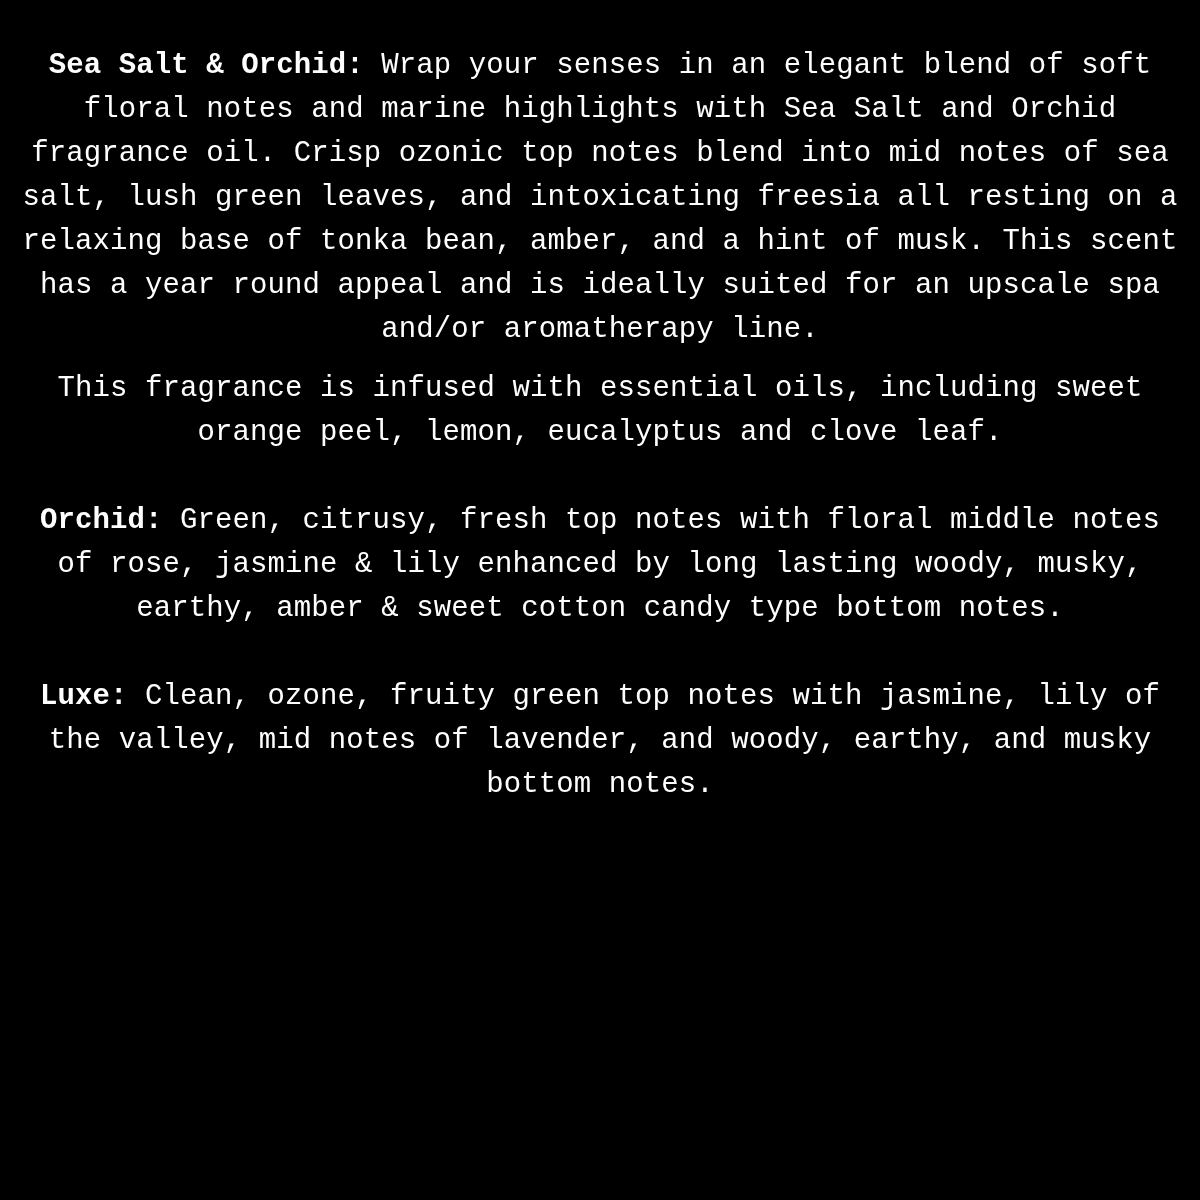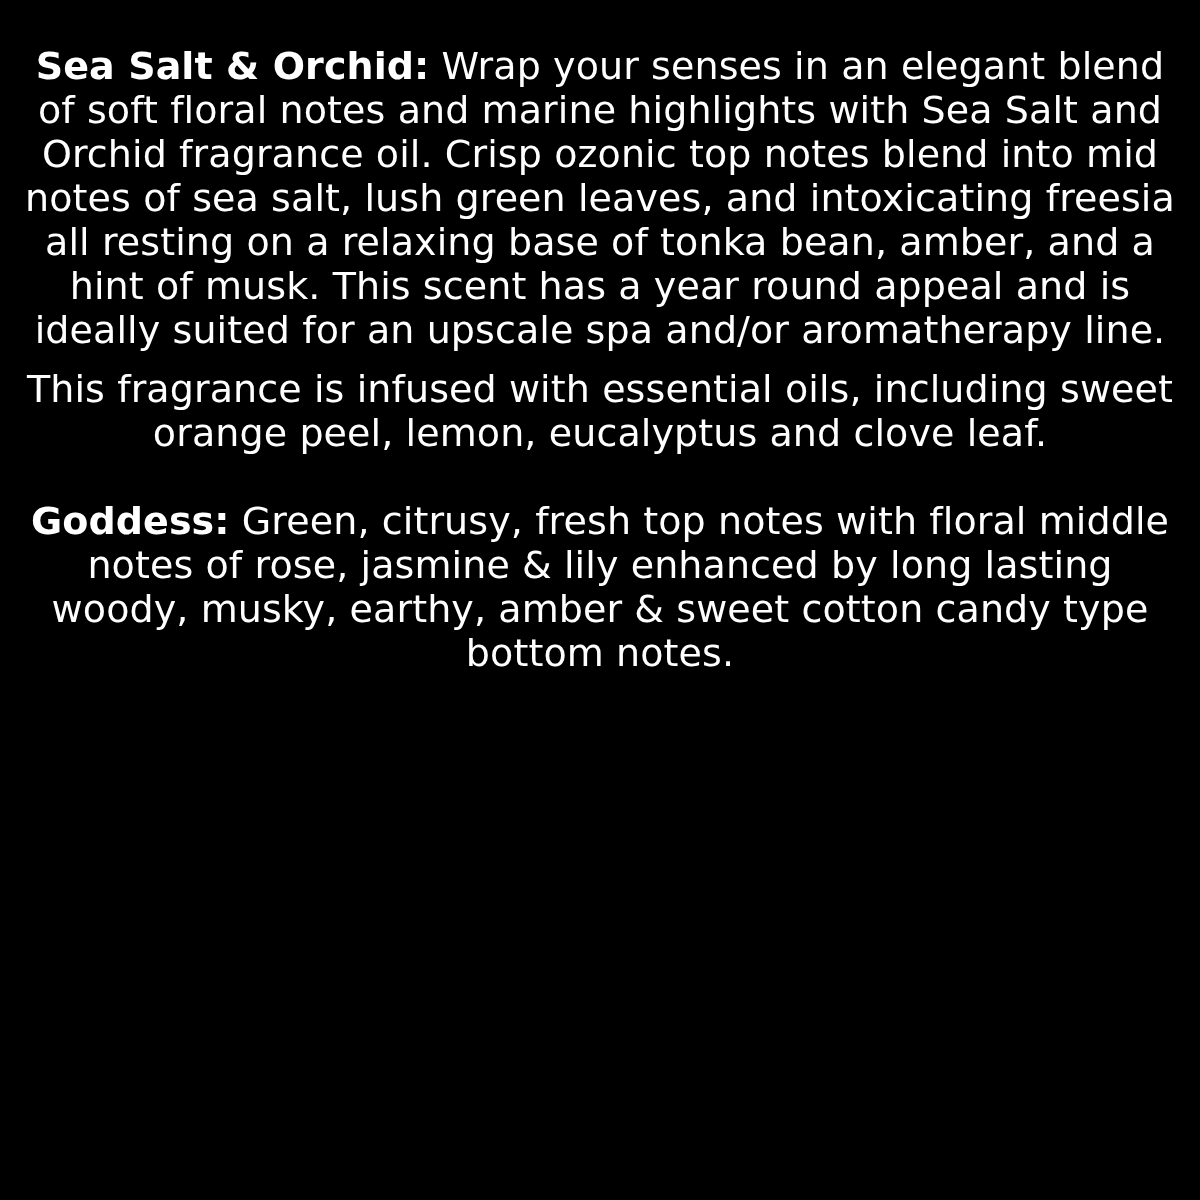--- a/index.html
+++ b/index.html
@@ -16,23 +16,24 @@
   .page {
     width: 1200px;
     height: 1200px;
     background: #000000;
     box-sizing: border-box;
     padding: 44px 20px 0 20px;
   }
   .description-block {
     color: #ffffff;
     text-align: center;
-    font-size: 38px;
+    font-size: 29px;
     line-height: 44px;
     letter-spacing: 0.1px;
+    font-family: Liberation Mono, monospace;
   }
   .para {
     margin: 0;
     padding: 0;
   }
   .para + .para {
     margin-top: 15px;
   }
   .spacer {
     height: 44px;
@@ -51,20 +52,23 @@
   <div class="description-block">
 
     <p class="para">
       <span class="label">Sea  Salt &amp; Orchid:</span><span class="body-text"> Wrap your senses in an elegant blend of soft floral notes and marine highlights with Sea Salt and Orchid fragrance oil. Crisp ozonic top notes blend into mid notes of sea salt, lush green leaves, and intoxicating freesia all resting on a relaxing base of tonka bean, amber, and a hint of musk. This scent has a year round appeal and is ideally suited for an upscale spa and/or aromatherapy line.</span>
     </p>
     <p class="para">This fragrance is infused with essential oils, including sweet orange peel, lemon, eucalyptus and clove leaf.</p>
 
     <div class="spacer"></div>
 
     <p class="para">
-      <span class="label">Goddess:</span><span class="body-text"> Green, citrusy, fresh top notes with floral middle notes of rose, jasmine &amp; lily enhanced by long lasting woody, musky, earthy, amber &amp; sweet cotton candy type bottom notes.</span>
+      <span class="label">Orchid:</span><span class="body-text"> Green, citrusy, fresh top notes with floral middle notes of rose, jasmine &amp; lily enhanced by long lasting woody, musky, earthy, amber &amp; sweet cotton candy type bottom notes.</span>
     </p>
 
     <div class="spacer"></div>
 
+    <p class="para">
+      <span class="label">Luxe:</span><span class="body-text"> Clean, ozone, fruity green top notes with jasmine, lily of the valley, mid notes of lavender, and woody, earthy, and musky bottom notes.</span>
+    </p>
 
   </div>
 </div>
 
 </body></html>

